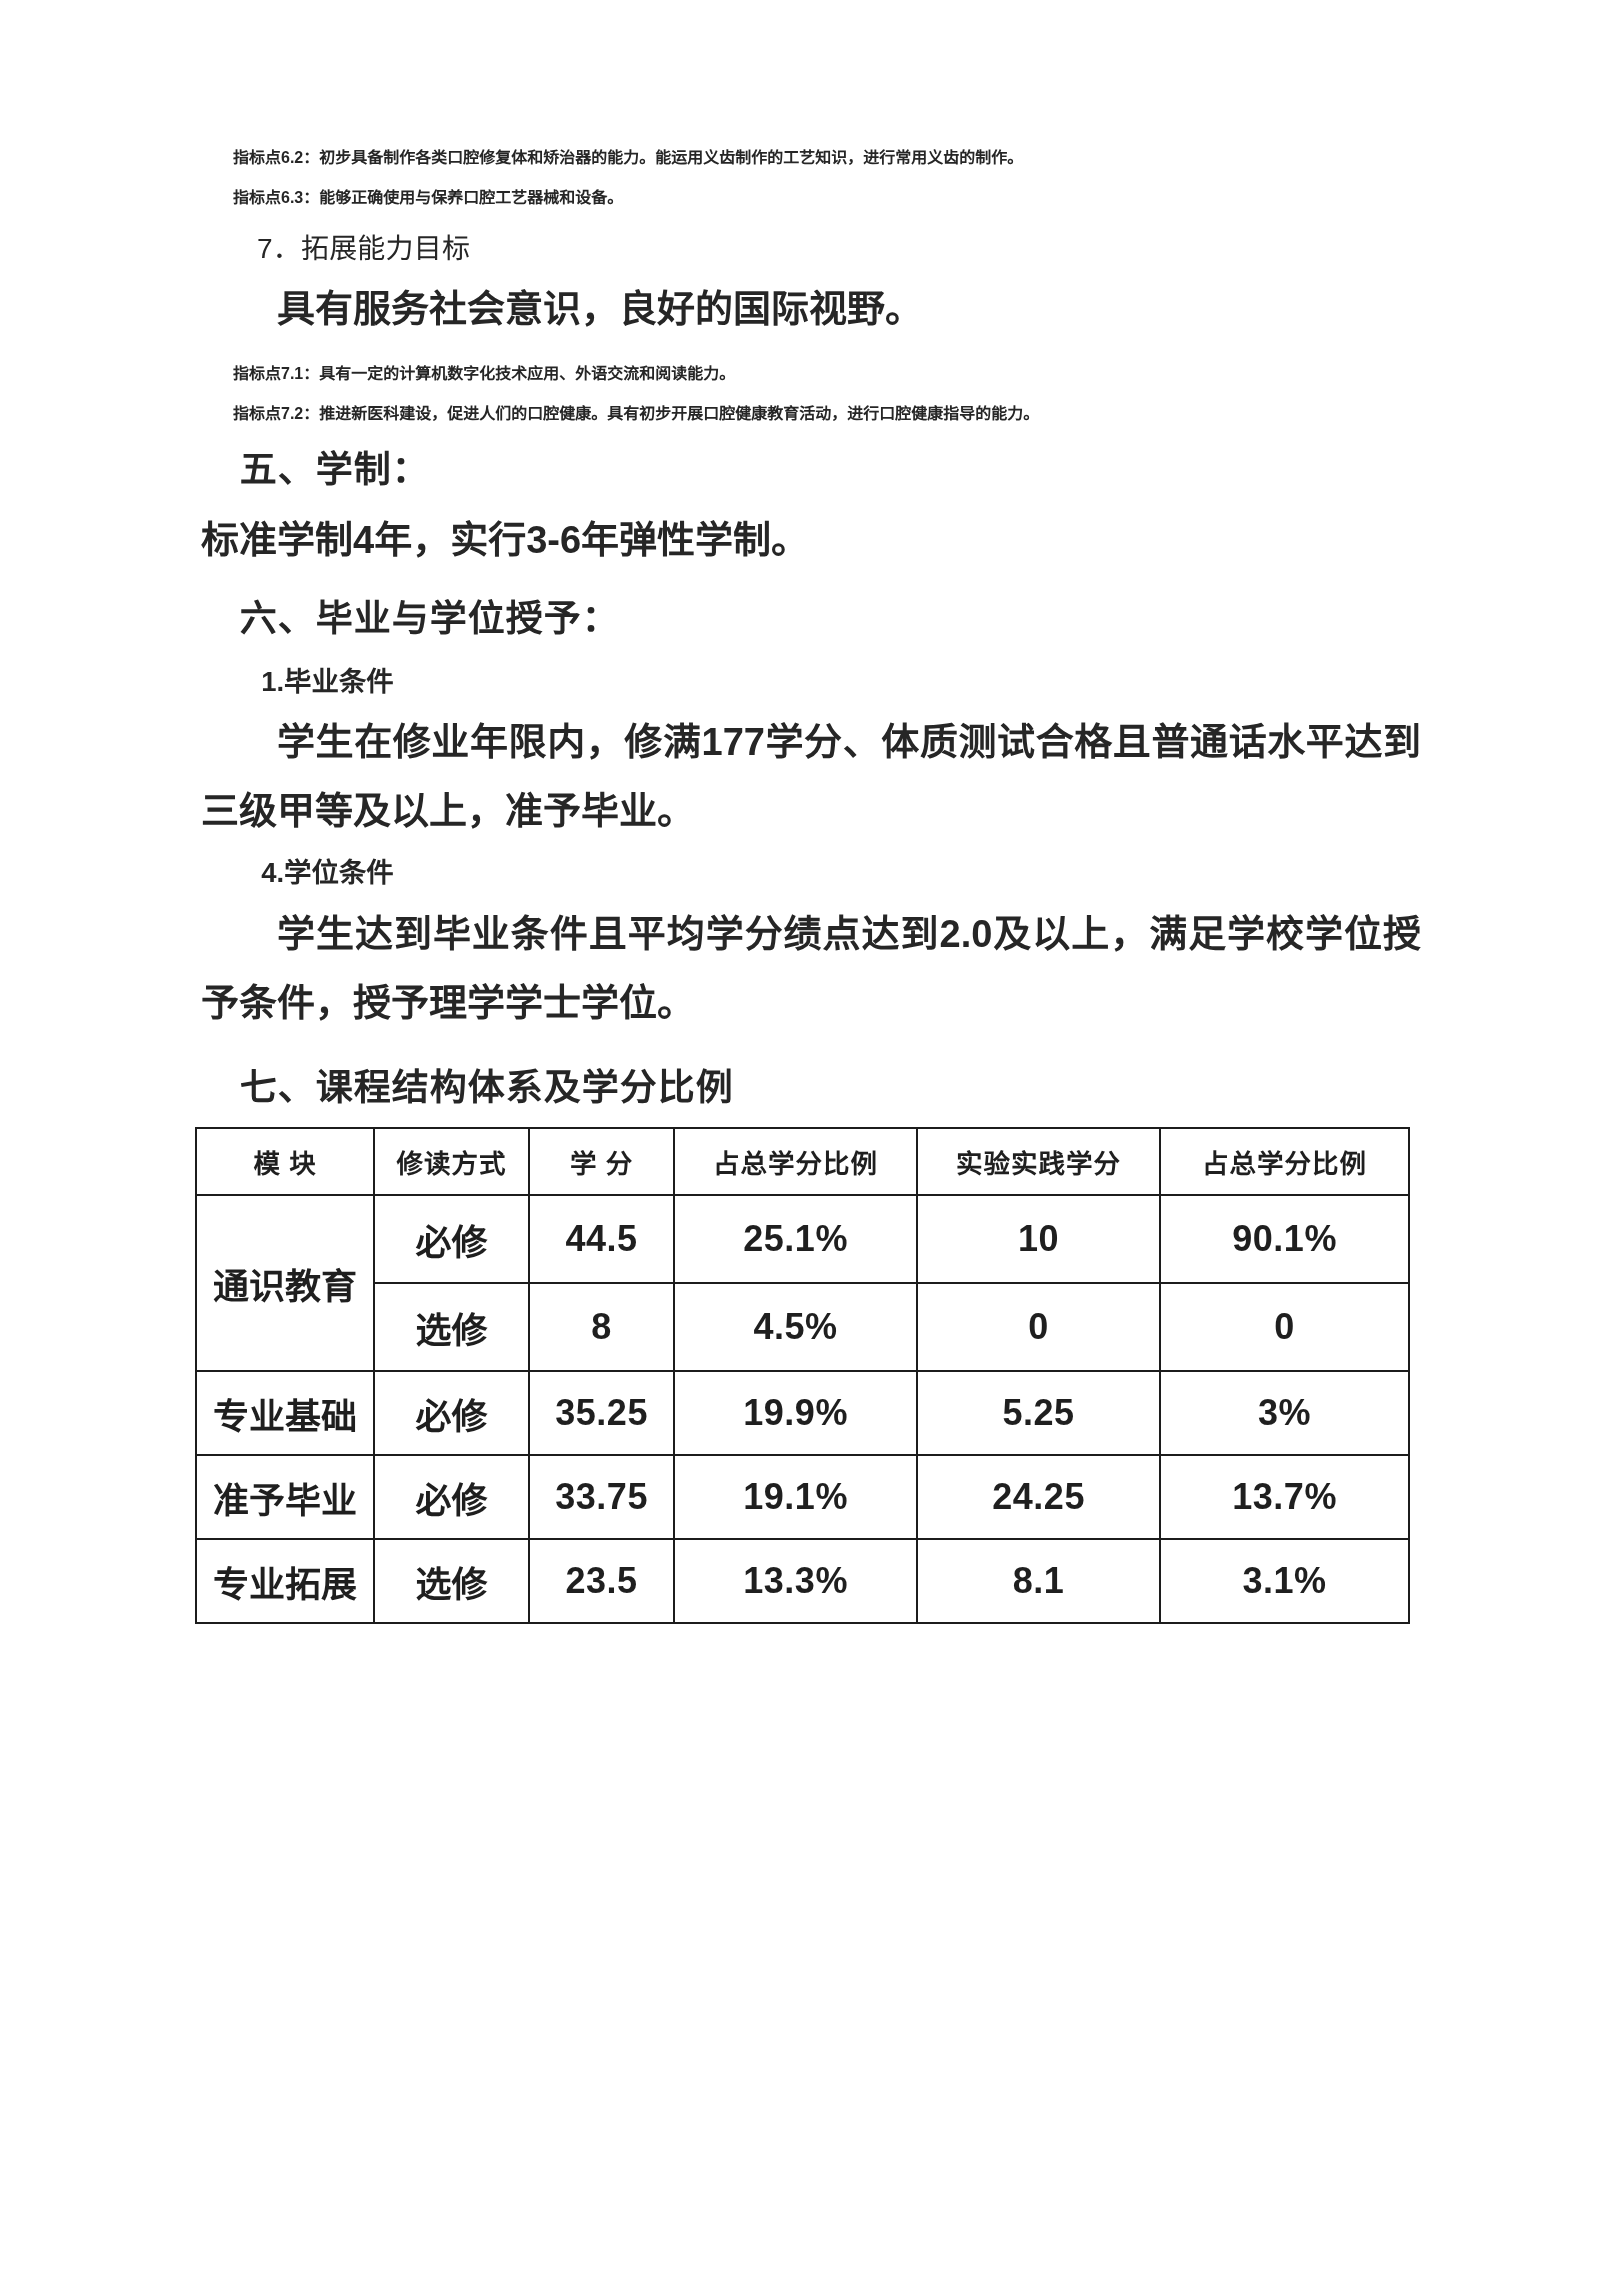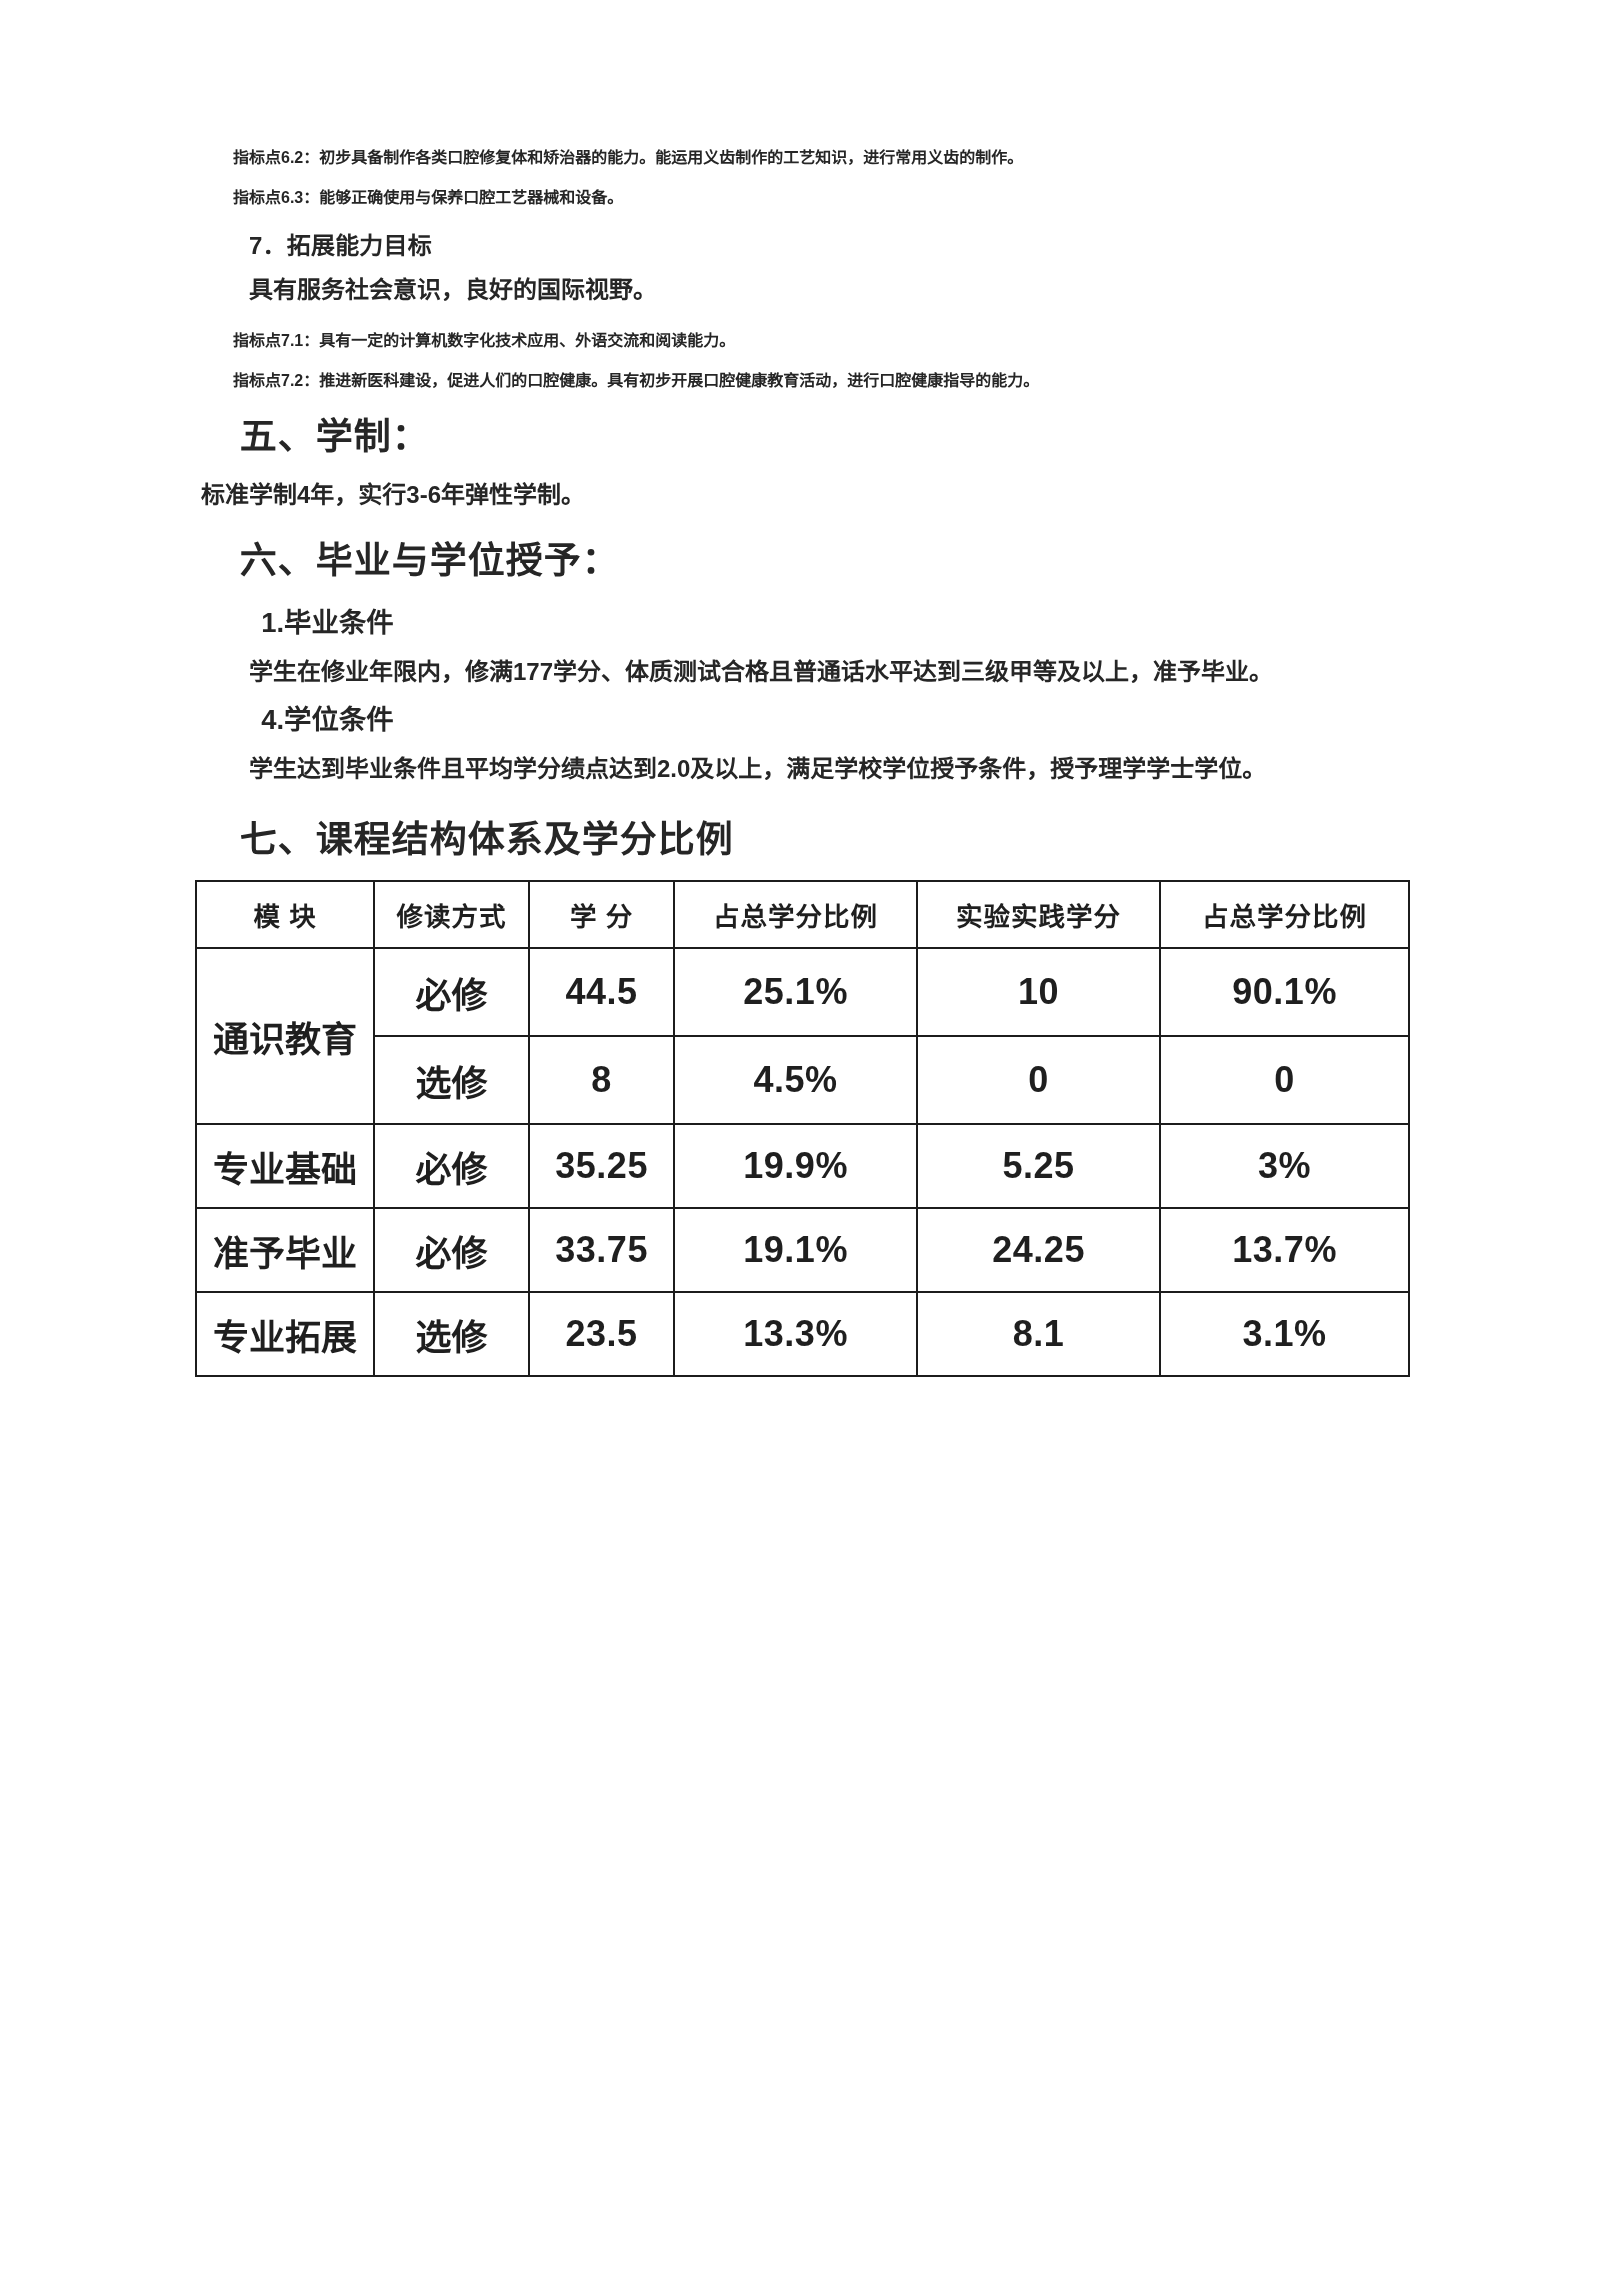--- a/index.html
+++ b/index.html
@@ -29,22 +29,22 @@
   }
 
   
   .indicator {
     font-weight: bold;
     text-indent: 2em;
   }
 
   
   .subhead {
-    font-weight: bold;
-    font-size: 24px;
+    font-weight: normal;
+    font-size: 28px;
     line-height: 1.82;
     text-indent: 2em;
     margin: 0;
     letter-spacing: 0.2px;
   }
   .subhead-small {
     font-weight: bold;
     font-size: 27.4px;
     line-height: 1.95;
     text-indent: 2.2em;
@@ -60,21 +60,21 @@
     text-indent: 1.05em;
     letter-spacing: 1px;
   }
   .majorhead.seven {
     margin-top: 19.6px;
     margin-bottom: 9.8px;
   }
 
   .body-para {
     font-weight: bold;
-    font-size: 24px;
+    font-size: 38px;
     line-height: 1.82;
     margin: 0;
     text-indent: 2em;
     text-align: justify;
     text-justify: inter-ideograph;
   }
   .body-para.noindent {
     text-indent: 0;
   }
 

